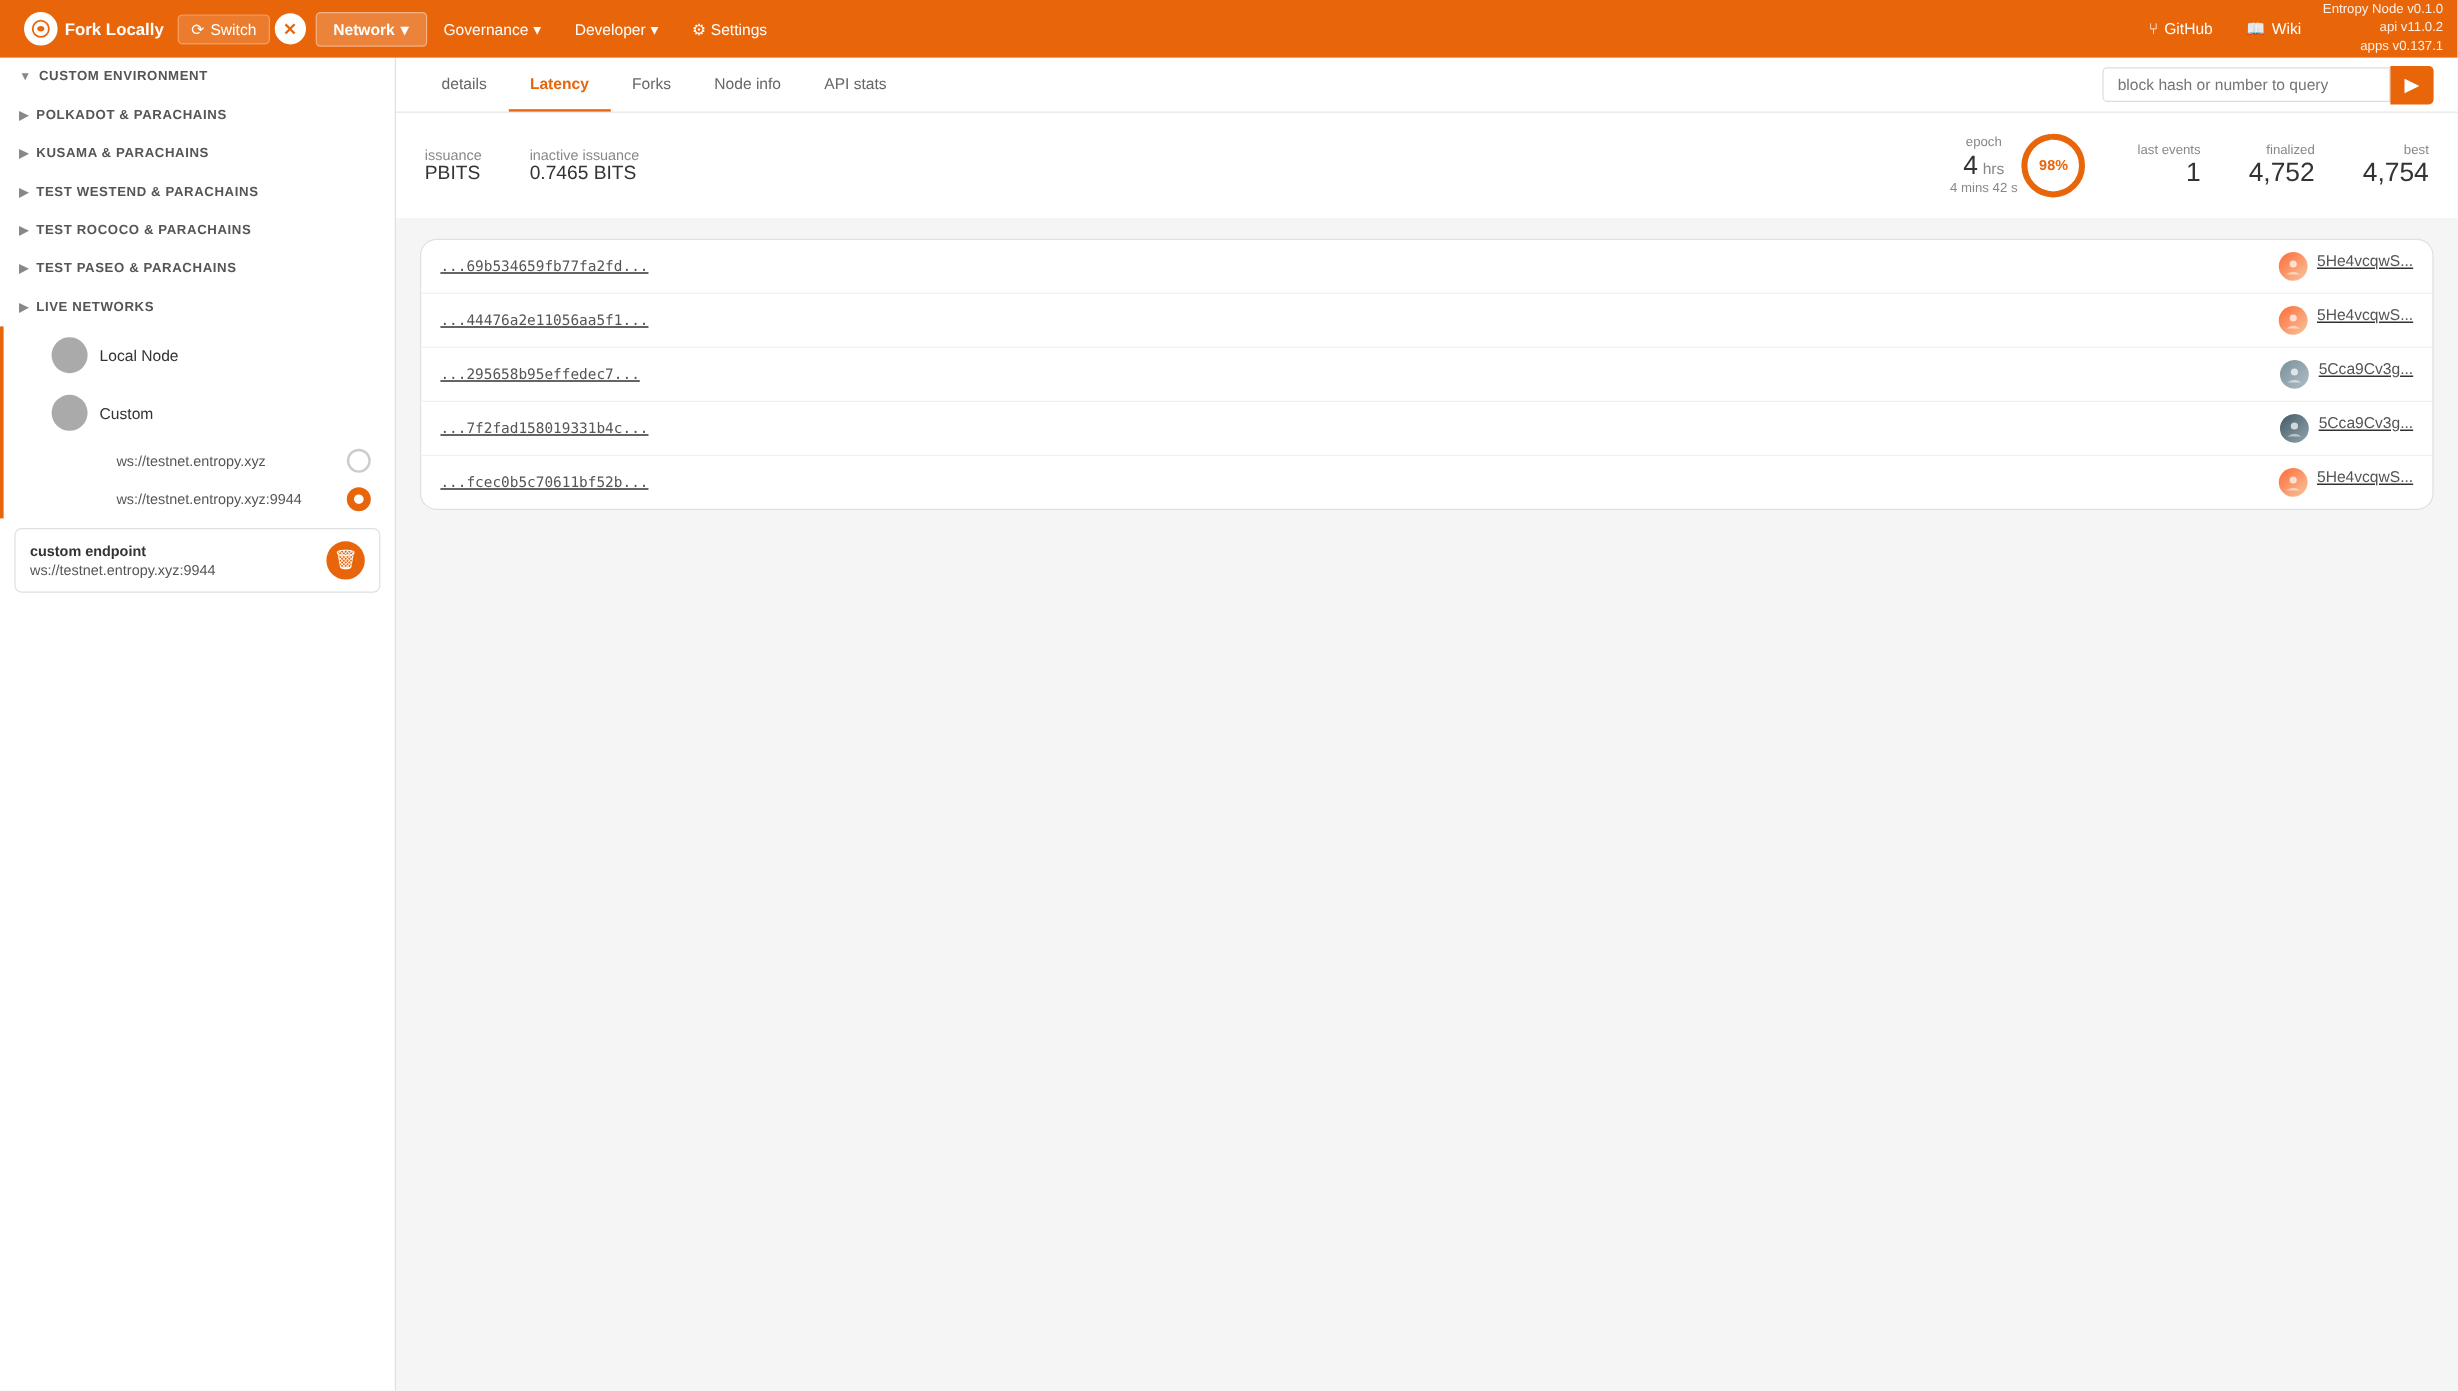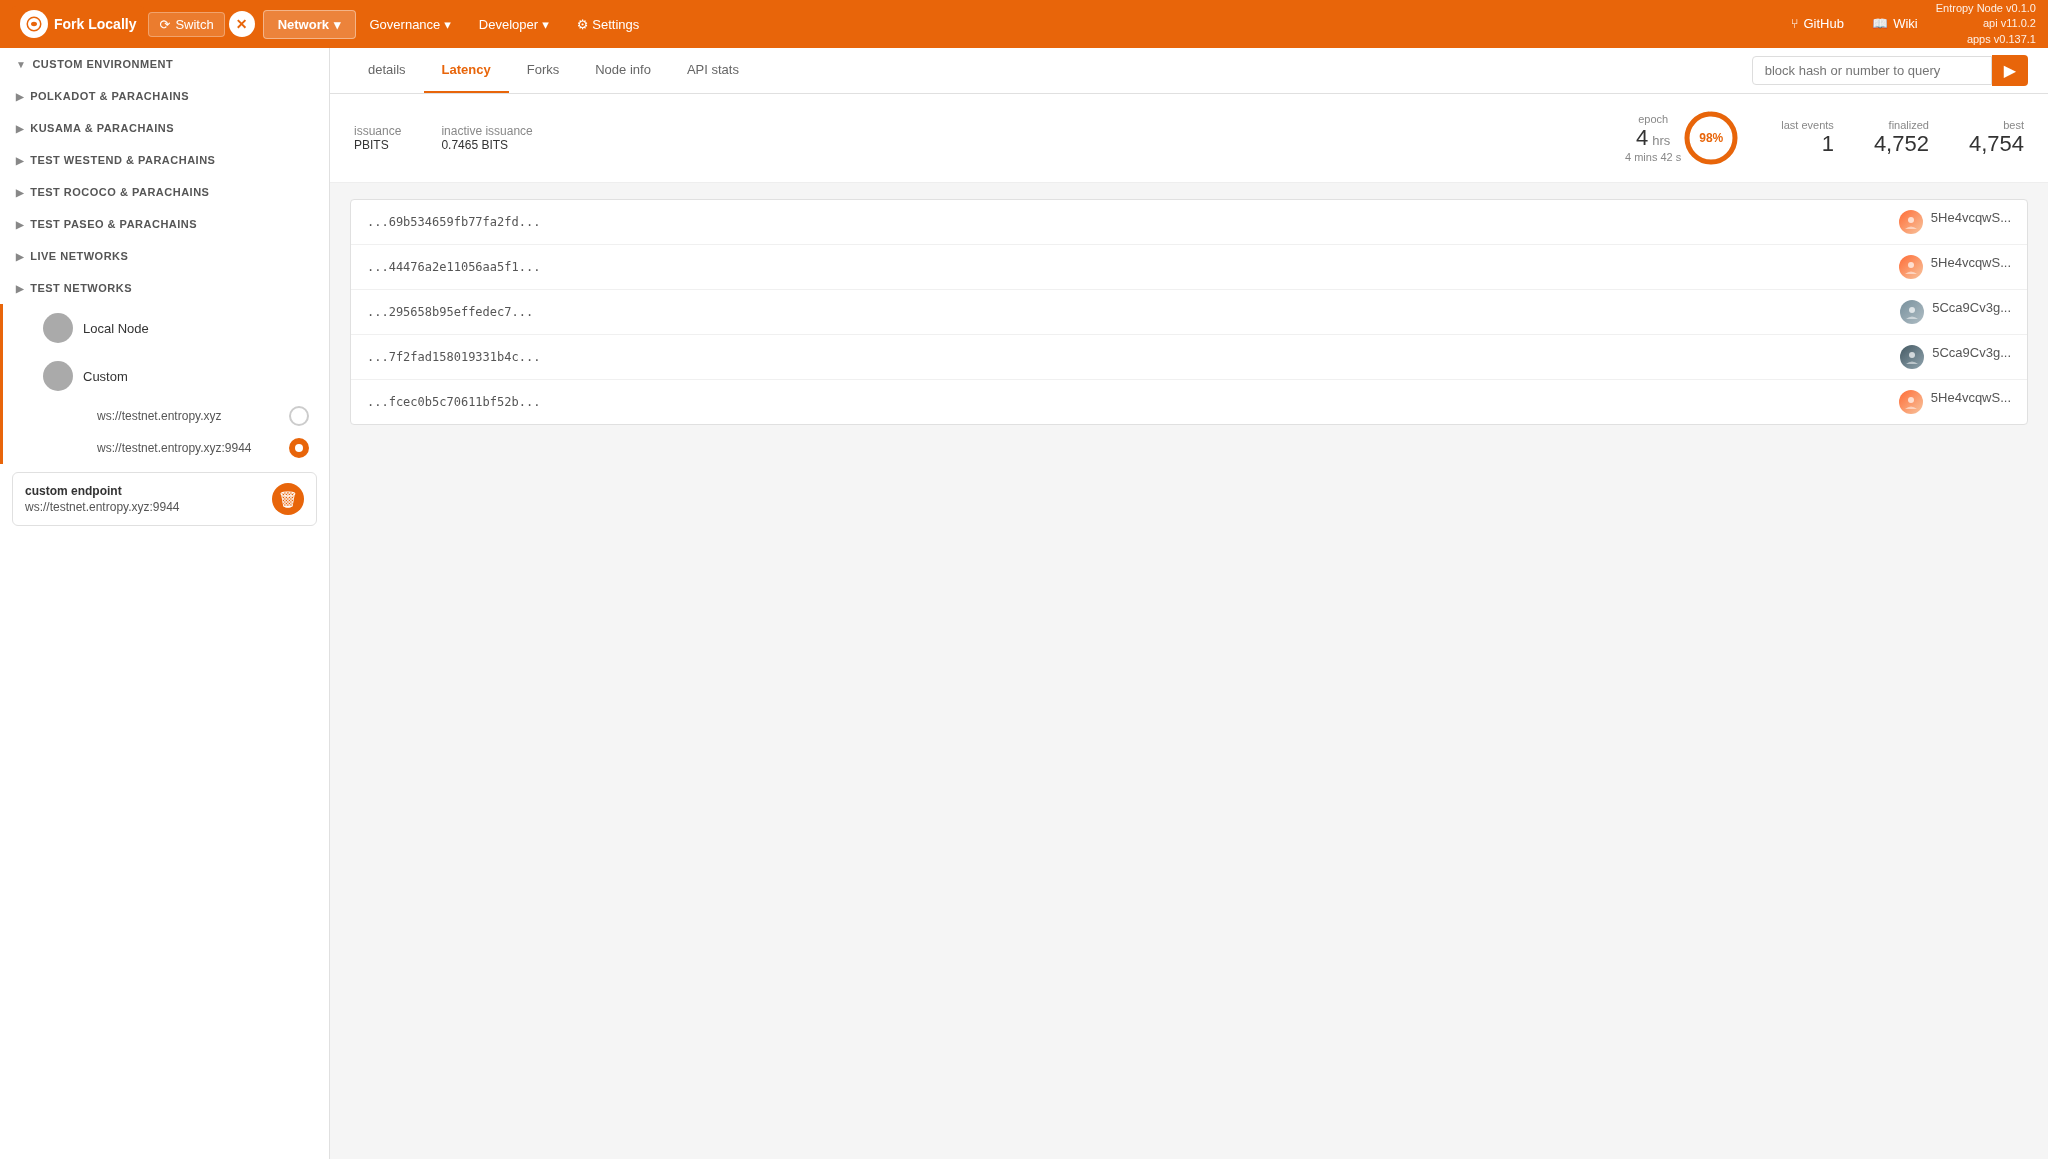--- a/index.html
+++ b/index.html
@@ -149,21 +149,21 @@
     
     .stats-bar {
       display: flex; align-items: center;
       background: white; border-bottom: 1px solid #eee;
       padding: 14px 24px; gap: 40px;
     }
     .stat-label { font-size: 11px; color: #888; text-transform: lowercase; }
     .stat-value { font-size: 22px; font-weight: 300; color: #333; }
     .issuance-block { display: flex; flex-direction: column; }
     .issuance-label { font-size: 12px; color: #888; }
-    .issuance-value { font-size: 12px; font-weight: 400; color: #333; }
+    .issuance-value { font-size: 16px; font-weight: 400; color: #333; }
 
     
     .epoch-block { display: flex; align-items: center; gap: 0; margin-left: auto; }
     .epoch-label-block { display: flex; flex-direction: column; align-items: center; }
     .epoch-label { font-size: 11px; color: #888; }
     .epoch-hrs { font-size: 22px; font-weight: 300; color: #333; }
     .epoch-unit { font-size: 13px; color: #888; }
     .epoch-remaining { font-size: 11px; color: #888; }
     .circle-chart { position: relative; width: 60px; height: 60px; }
     .circle-chart svg { transform: rotate(-90deg); }
@@ -178,21 +178,21 @@
     .stat-right .stat-value { text-align: right; }
 
     
     .content-grid {
       display: flex; gap: 16px; padding: 16px 20px; flex: 1;
     }
     .left-panel { flex: 1; }
     .right-panel { width: 680px; }
 
     
-    .blocks-table { background: white; border: 1px solid #e0e0e0; border-radius: 4px; }
+    .blocks-table { background: white; border: 1px solid #e0e0e0; border-radius: 14px; text-decoration: underline; }
     .blocks-row {
       display: flex; align-items: center;
       padding: 10px 16px; border-bottom: 1px solid #f0f0f0;
       gap: 12px;
     }
     .blocks-row:last-child { border-bottom: none; }
     .block-hash { font-size: 12px; color: #555; flex: 1; font-family: monospace; }
     .block-author { display: flex; gap: 8px; font-size: 13px; color: #555; }
     .author-avatar {
       width: 24px; height: 24px; border-radius: 50%;
@@ -300,24 +300,20 @@
     <div class="sidebar-section-header">
       <span class="chevron right"></span>
       <span>TEST PASEO &amp; PARACHAINS</span>
     </div>
 
     <div class="sidebar-section-header">
       <span class="chevron right"></span>
       <span>LIVE NETWORKS</span>
     </div>
 
-    <div class="sidebar-section-header">
-      <span class="chevron right"></span>
-      <span>TEST NETWORKS</span>
-    </div>
 
 
     <div class="development-active">
       <div class="sidebar-item">
         <div class="node-dot gray"></div>
         <span>Local Node</span>
       </div>
 
       <div class="sidebar-item">
         <div class="node-dot gray"></div>

